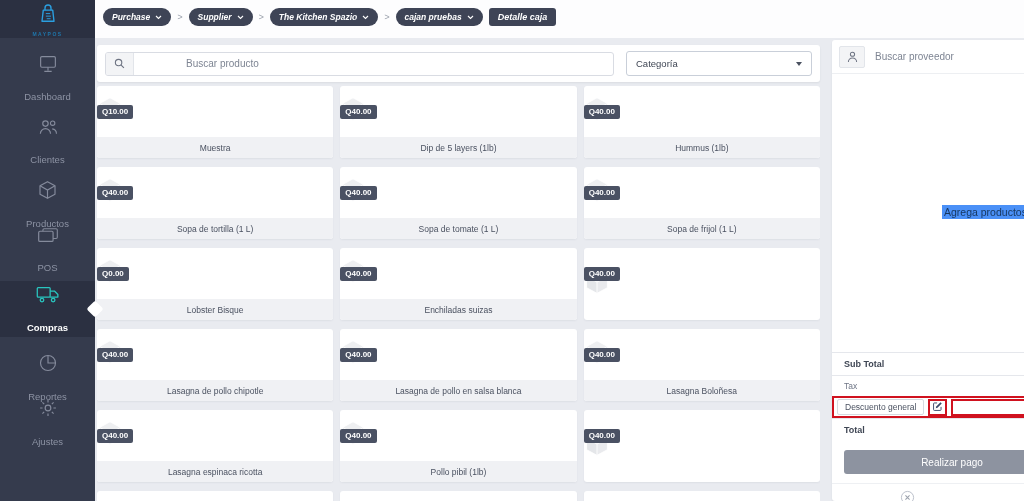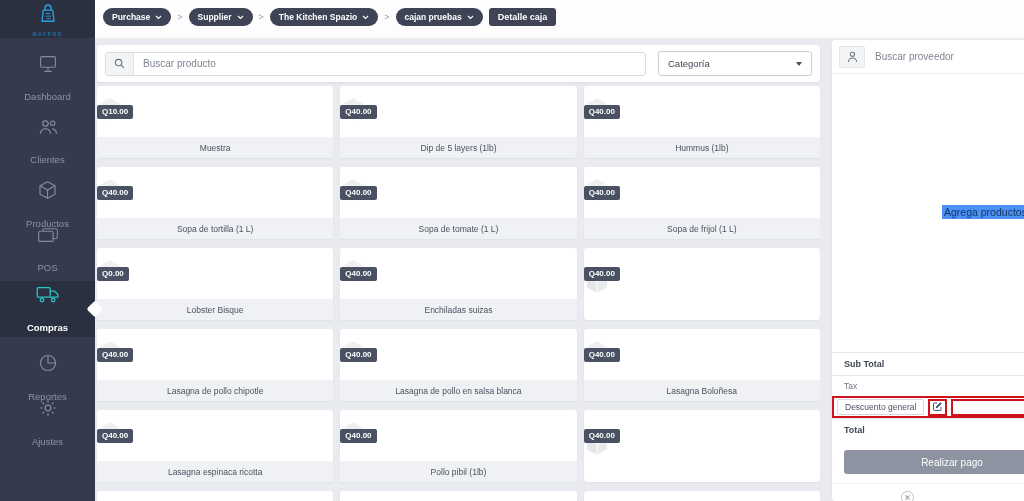--- a/index.html
+++ b/index.html
@@ -23,34 +23,34 @@
   .nav-item:nth-of-type(3){margin-top:18px;}
   .nav-item:nth-of-type(4){margin-top:18px;}
   .nav-item.active{margin-top:18px;height:56px;background:var(--sidebar-dark);color:#fff;font-weight:600;position:relative;}
   .nav-item:nth-of-type(6){margin-top:9px;}
   .nav-item:nth-of-type(7){margin-top:18px;}
   .notch{position:absolute;right:-6px;top:50%;width:12px;height:12px;background:#fff;border-radius:2px;
          transform:translateY(-50%) rotate(45deg);}
 
   
   .topbar{position:absolute;left:95px;top:0;width:929px;height:38px;background:#fdfdfe;}
-  .breadcrumb{position:absolute;left:8px;top:8px;display:flex;align-items:center;gap:6px;}
+  .breadcrumb{position:absolute;left:8px;top:8px;display:flex;align-items:center;gap:6px;font-style:italic;}
   .pill{display:flex;align-items:center;gap:5px;background:var(--pill-bg);color:#fff;font-size:8.5px;font-weight:bold;
         padding:4px 9px;border-radius:10px;cursor:pointer;white-space:nowrap;}
   .crumb-sep{color:#9aa0ab;font-size:9px;}
   .current-chip{background:var(--pill-bg);color:#fff;font-size:9px;font-weight:bold;padding:4px 9px;border-radius:3px;white-space:nowrap;}
 
   
   .toolbar{position:absolute;left:97px;top:45px;width:723px;height:37px;background:#fff;border-radius:3px;
            box-shadow:0 1px 2px rgba(40,50,70,.08);display:flex;align-items:center;padding:0 8px;gap:12px;}
-  .search-box{flex:1;height:24px;border:1px solid #d9dce3;border-radius:3px;display:flex;align-items:center;overflow:hidden;background:#fff;}
+  .search-box{flex:1;height:24px;border:1px solid #d9dce3;border-radius:3px;display:flex;align-items:center;overflow:hidden;background:#fff;gap:43px;}
   .search-icon-box{width:28px;height:100%;background:#f3f4f6;border-right:1px solid #e2e5ea;display:flex;align-items:center;justify-content:center;flex:none;}
   .search-box input{flex:1;border:none;outline:none;font-size:10px;padding:0 9px;color:#444;font-family:inherit;background:transparent;}
   .search-box input::placeholder{color:#7e8593;}
-  .category{width:154px;height:25px;border:1px solid #c9cfd9;border-radius:3px;display:flex;align-items:center;
+  .category{width:186px;height:25px;border:1px solid #c9cfd9;border-radius:3px;display:flex;align-items:center;
             justify-content:space-between;padding:0 9px;font-size:9.5px;color:#3f4654;cursor:pointer;background:#fff;}
   .caret{width:0;height:0;border-left:3.5px solid transparent;border-right:3.5px solid transparent;border-top:4.5px solid #4a5160;}
 
   
   .grid{position:absolute;left:97px;top:86px;width:723px;height:415px;display:grid;
         grid-template-columns:repeat(3,1fr);grid-auto-rows:72px;gap:9px 7px;overflow:hidden;}
   .card{background:#fff;border-radius:3px;box-shadow:0 1px 2px rgba(40,50,70,.06);display:flex;flex-direction:column;
         position:relative;cursor:pointer;overflow:hidden;}
   .card-body{flex:1;position:relative;display:flex;align-items:center;justify-content:flex-start;}
   .badge{position:absolute;left:0;top:19px;background:var(--badge-bg);color:#fff;font-size:8px;font-weight:bold;

